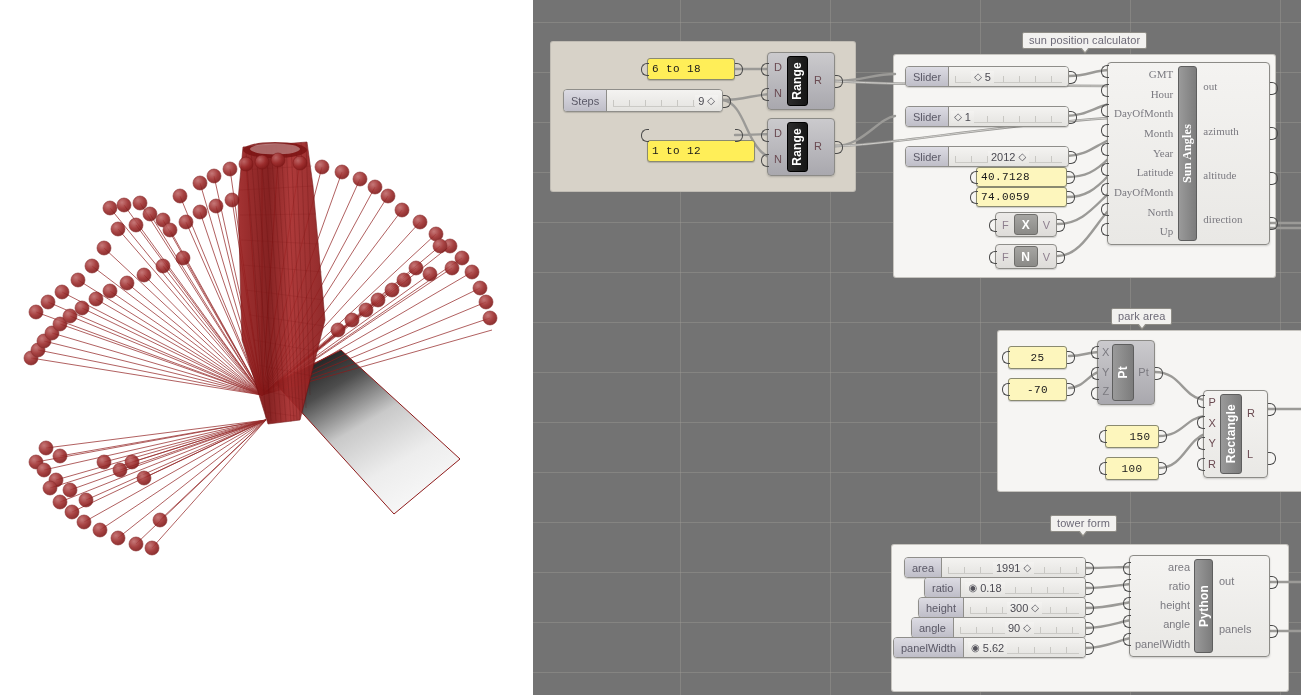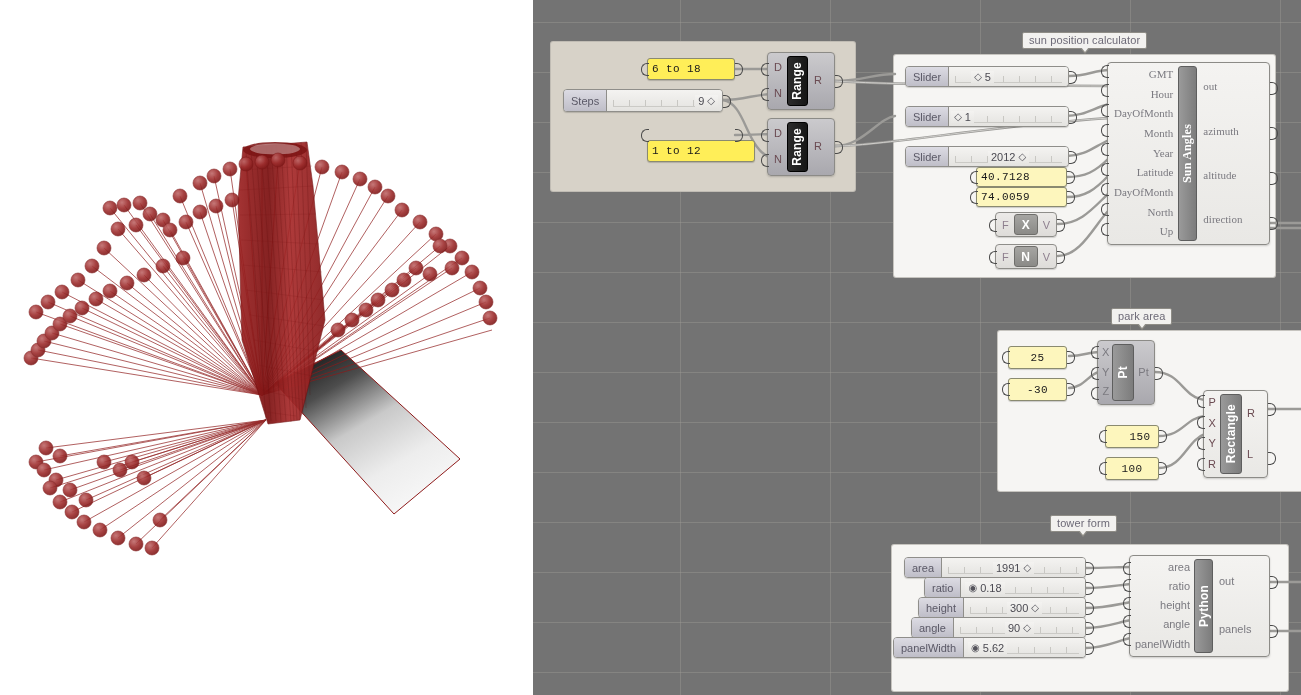--- a/index.html
+++ b/index.html
@@ -563,21 +563,21 @@
     <span class="nub out" style="left:737px;top:172px;"></span>
     <span class="nub out" style="left:737px;top:217px;"></span>
 
     <div class="node panel soft" style="left:475px;top:346px;width:59px;height:23px;justify-content:center;padding-left:0;">
       <span>25</span>
     </div>
     <span class="nub in" style="left:469px;top:351px;"></span>
     <span class="nub out" style="left:534px;top:351px;"></span>
 
     <div class="node panel soft" style="left:475px;top:378px;width:59px;height:23px;justify-content:center;padding-left:0;">
-      <span>-30</span>
+      <span>-70</span>
     </div>
     <span class="nub in" style="left:469px;top:383px;"></span>
     <span class="nub out" style="left:534px;top:383px;"></span>
 
     <div class="node panel soft" style="left:572px;top:425px;width:54px;height:23px;justify-content:center;padding-left:16px;">
       <span>150</span>
     </div>
     <span class="nub in" style="left:566px;top:430px;"></span>
     <span class="nub out" style="left:626px;top:430px;"></span>
 

